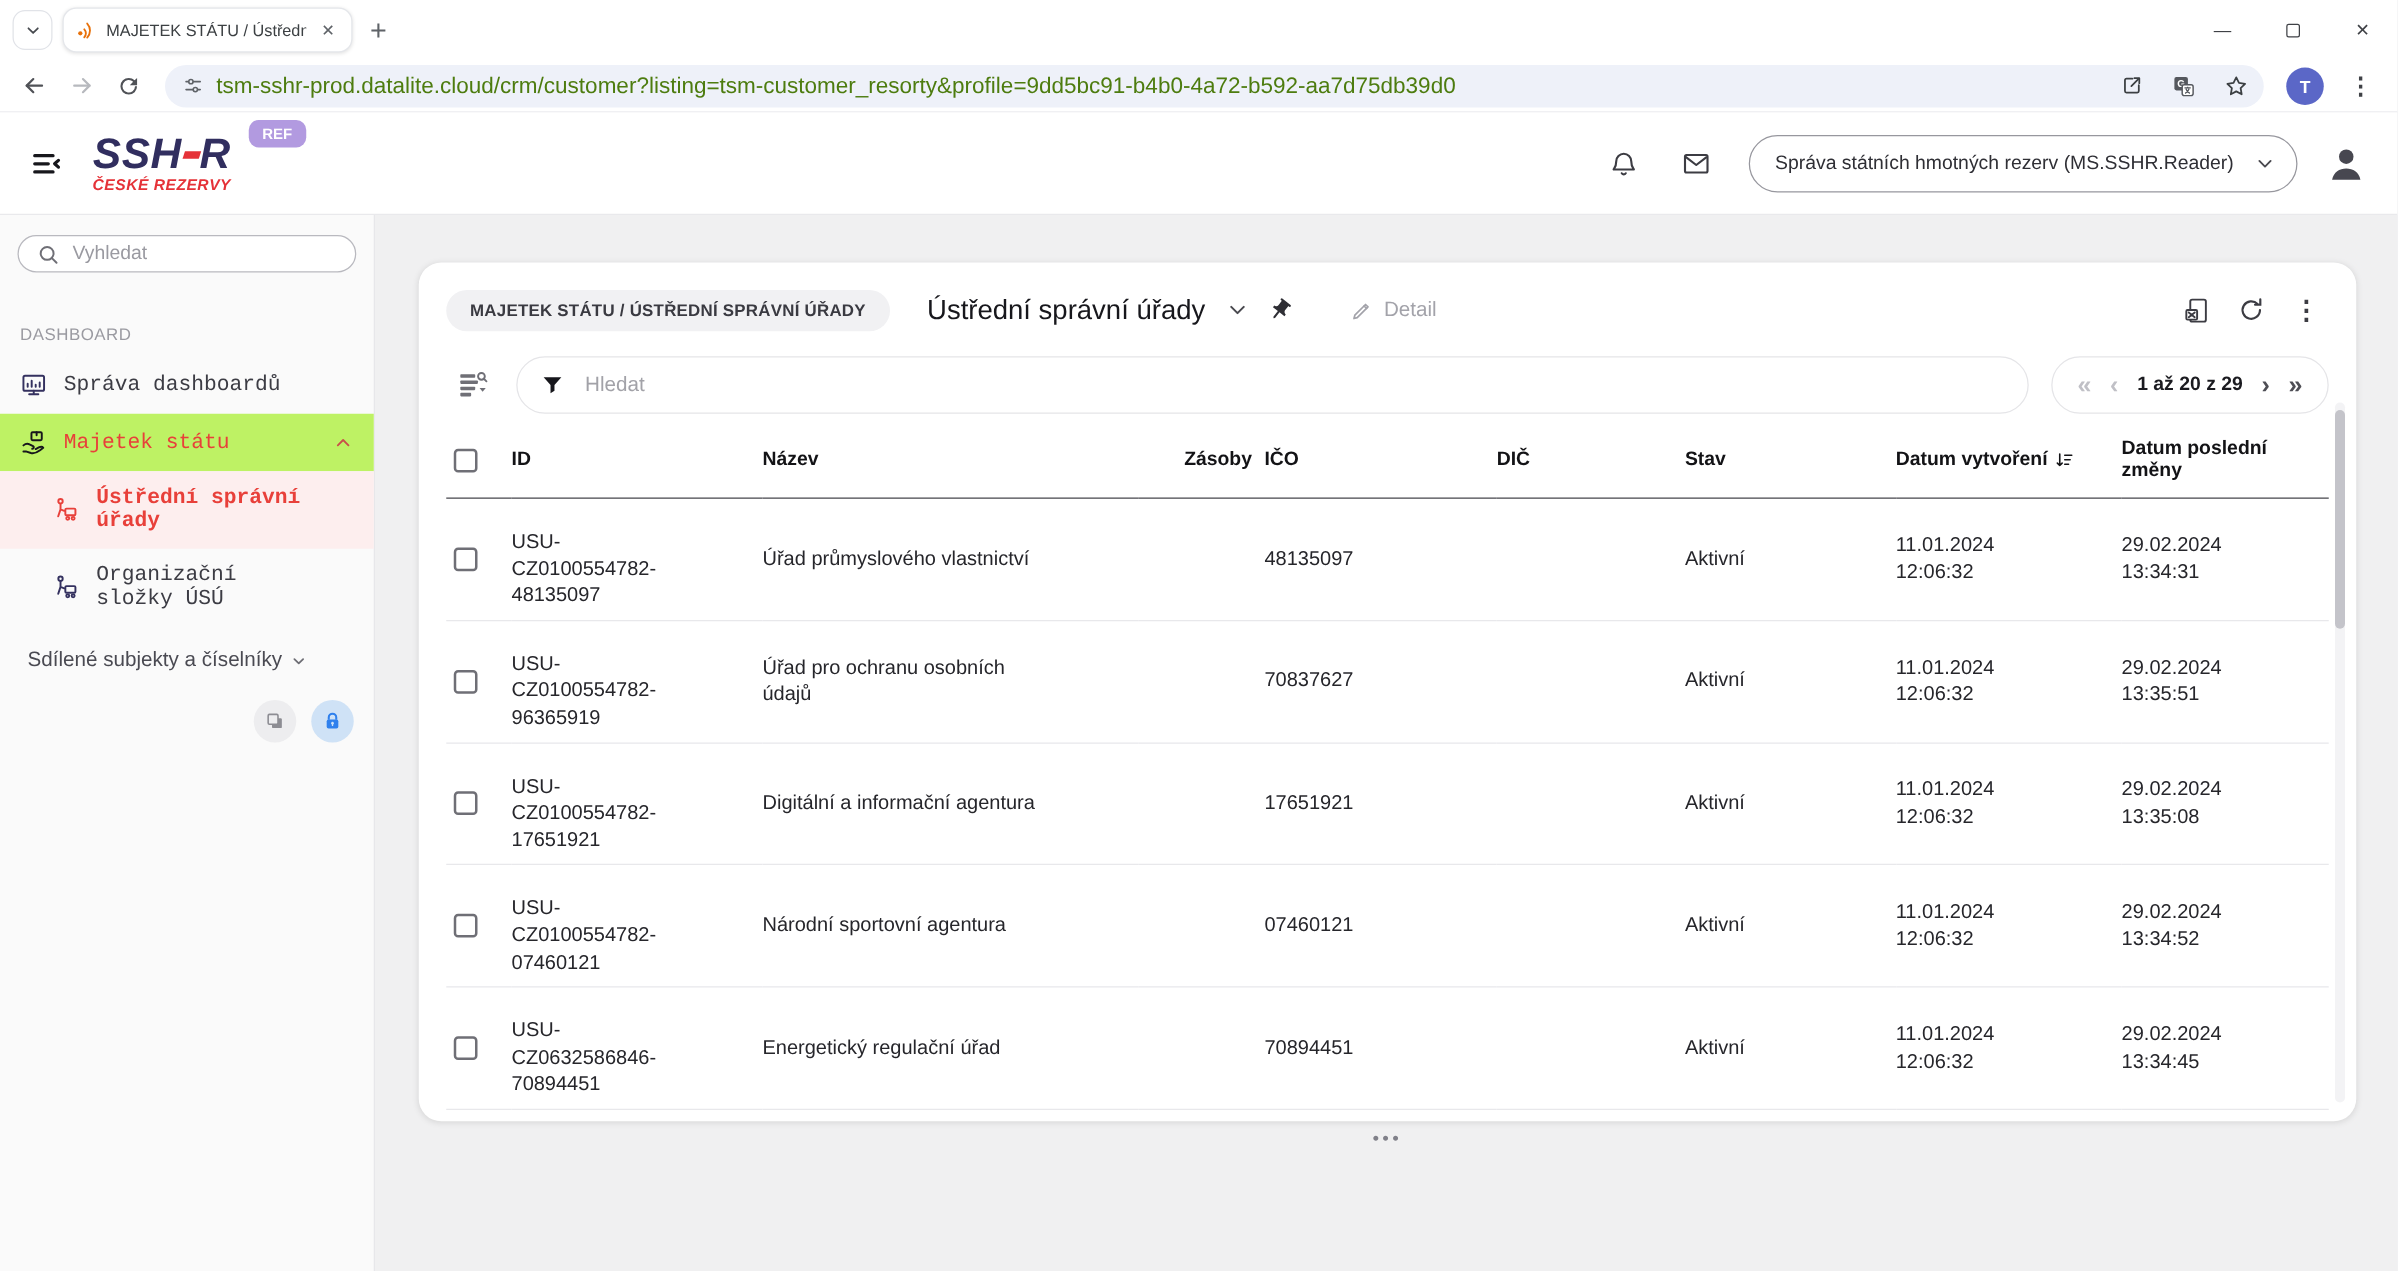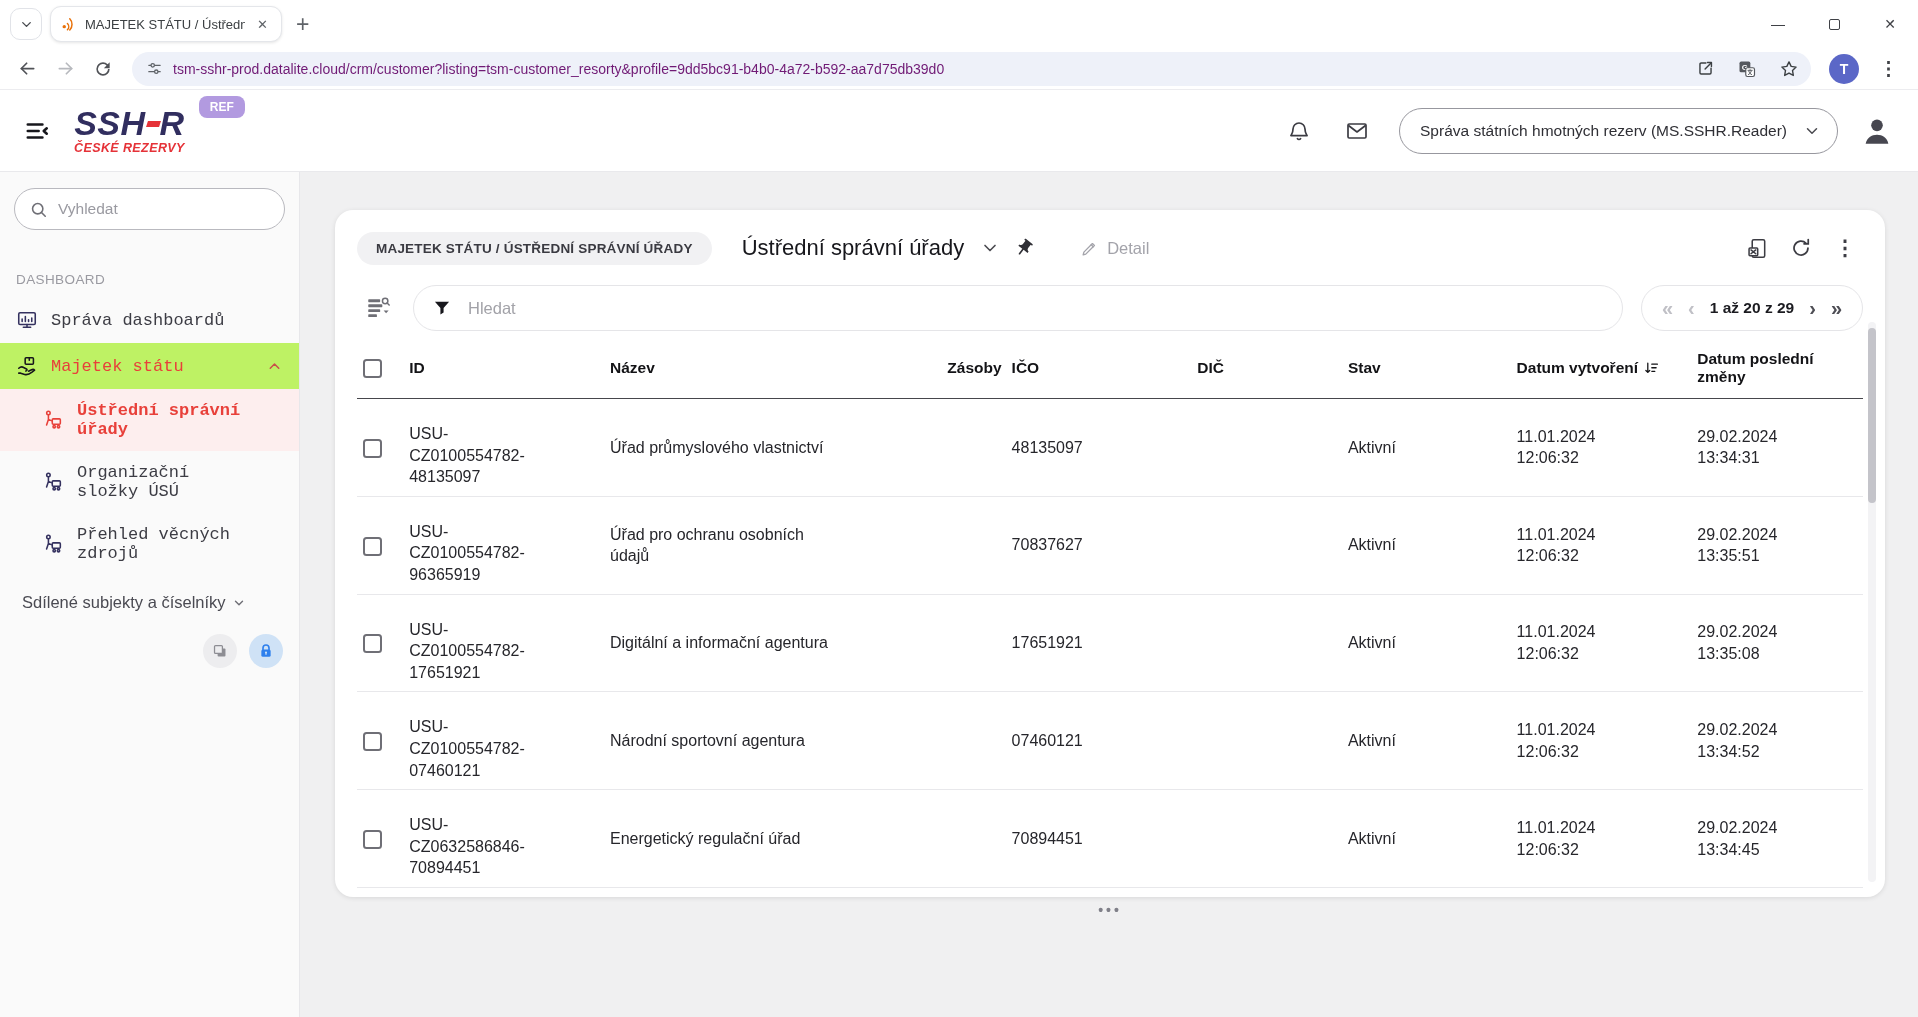--- a/index.html
+++ b/index.html
@@ -17,21 +17,21 @@
   .new-tab { font-size:23px; color:#5f6368; margin-left:14px; font-weight:400; }
   .win-controls { position:absolute; right:0; top:0; height:48px; display:flex; align-items:center; gap:0; }
   .win-btn { width:56px; height:48px; display:flex; align-items:center; justify-content:center; color:#3f4146; font-size:14px; }
   .win-max-glyph { width:11px; height:11px; border:1.6px solid #3f4146; border-radius:2px; }
 
   .browser-toolbar { height:42px; background:#fff; display:flex; align-items:center; padding:0 10px; gap:4px; border-bottom:1px solid #ececef; }
   .nav-btn { width:34px; height:34px; display:flex; align-items:center; justify-content:center; color:#505257; }
   .nav-btn.disabled { color:#b7b9be; }
   .addressbar { flex:1; height:34px; background:#eef1f9; border-radius:999px; margin:0 8px; display:flex; align-items:center; padding:0 6px 0 14px; gap:10px; }
   .addressbar .tune { color:#5f6368; }
-  .url-text { flex:1; font-size:14px; color:#701a75; white-space:nowrap; overflow:hidden; }
+  .url-text { flex:1; font-size:18px; color:#4d7c0f; white-space:nowrap; overflow:hidden; }
   .omni-ic { width:32px; height:32px; display:flex; align-items:center; justify-content:center; color:#3c4043; }
   .chrome-avatar { width:30px; height:30px; border-radius:50%; background:#5b67c7; color:#fff; font-size:14px; font-weight:700;
     display:flex; align-items:center; justify-content:center; margin:0 6px; }
   .kebab { font-size:19px; color:#3f4146; padding:0 10px; font-weight:700; }
 
   
   .app-header { height:82px; background:#fff; border-bottom:1px solid #e9e9ec; display:flex; align-items:center; padding:0 24px; }
   .hamburger { color:#17171c; margin-right:24px; }
   .logo-box { display:flex; flex-direction:column; align-items:center; line-height:1; }
   .logo-main { font-size:34px; font-weight:800; font-style:italic; color:#312e5f; letter-spacing:.5px; display:flex; align-items:center; }
@@ -45,21 +45,21 @@
     padding:0 16px 0 20px; gap:16px; color:#2f2f35; font-size:15.5px; max-width:520px; }
   .role-pill .chev { color:#4a4a50; }
   .user-avatar { margin-left:22px; color:#474750; }
 
   
   .workspace { position:absolute; top:172px; left:0; right:0; bottom:0; }
   .sidebar { position:absolute; left:0; top:0; bottom:0; width:300px; background:#fafafa; border-right:1px solid #e7e7ea; padding-top:16px; }
   .main { position:absolute; left:300px; right:0; top:0; bottom:0; background:#f0f0f1; }
 
   
-  .side-search { margin:0 14px; height:42px; background:#fff; border:1.4px solid #b9b9bf; border-radius:999px;
+  .side-search { margin:0 14px; height:30px; background:#fff; border:1.4px solid #b9b9bf; border-radius:999px;
     display:flex; align-items:center; padding:0 14px; gap:10px; color:#6f6f76; }
   .side-search input { border:none; outline:none; flex:1; font-size:15.5px; font-family:inherit; color:#333; background:transparent; }
   .side-search input::placeholder { color:#9a9aa1; }
   .side-section { margin:42px 0 10px 16px; font-size:13.5px; color:#9a9aa1; letter-spacing:.4px; }
   .side-item { display:flex; align-items:center; gap:13px; padding:12px 16px; font-size:17px; color:#3c3c44; cursor:default;font-family:Liberation Mono, monospace; }
   .side-item .ic { flex:none; color:#34315f; }
   .side-item.active-trail { background:#bef264; color:#e8403a; }
   .side-item.active-trail .ic { color:#17171c; }
   .side-item.sub { padding-left:42px; }
   .side-item.active { background:#fdeeee; color:#e8403a; font-weight:700; }
@@ -308,32 +308,20 @@
             <circle cx="7" cy="4.3" r="1.9"></circle>
             <path d="M7 6.8v4.7l-2 6M7 11.5l3.2 1.2"></path>
             <rect x="11.2" y="10.8" width="8.8" height="5.8" rx="1"></rect>
             <circle cx="13.3" cy="19.3" r="1.3"></circle>
             <circle cx="18" cy="19.3" r="1.3"></circle>
           </svg>
       </span>
       <span style="max-width:170px;">Organizační složky ÚSÚ</span>
     </div>
 
-    <div class="side-item sub">
-      <span class="ic">
-        <svg width="22" height="22" viewBox="0 0 24 24" fill="none" stroke="currentColor" stroke-width="1.7" stroke-linecap="round" stroke-linejoin="round">
-            <circle cx="7" cy="4.3" r="1.9"></circle>
-            <path d="M7 6.8v4.7l-2 6M7 11.5l3.2 1.2"></path>
-            <rect x="11.2" y="10.8" width="8.8" height="5.8" rx="1"></rect>
-            <circle cx="13.3" cy="19.3" r="1.3"></circle>
-            <circle cx="18" cy="19.3" r="1.3"></circle>
-          </svg>
-      </span>
-      <span>Přehled věcných zdrojů</span>
-    </div>
 
     <div class="side-group">
       <span>Sdílené subjekty a číselníky</span>
       <span class="chev">
         <svg width="14" height="14" viewBox="0 0 24 24" fill="none" stroke="currentColor" stroke-width="2.4" stroke-linecap="round" stroke-linejoin="round">
             <polyline points="6 9 12 15 18 9"></polyline>
           </svg>
       </span>
     </div>
 

